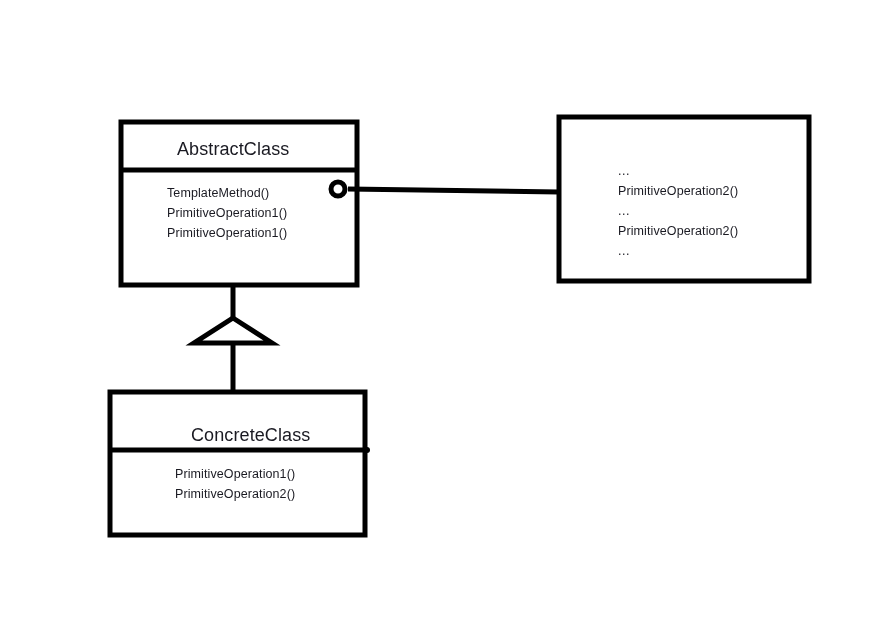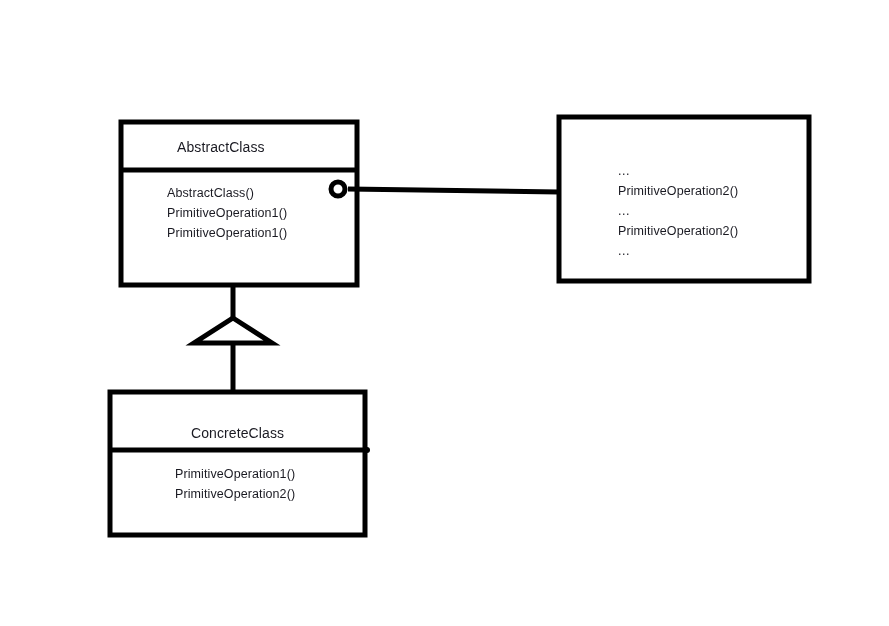--- a/index.html
+++ b/index.html
@@ -27,21 +27,21 @@
   }
   .uml-text {
     position: absolute;
     font-family: "Liberation Sans", sans-serif;
     font-size: 12.5px;
     color: #1a1a22;
     white-space: nowrap;
     letter-spacing: 0.1px;
   }
   .class-title {
-    font-size: 14px;
+    font-size: 18px;
   }
   .member-line {
     font-size: 12.5px;
   }
   .note-line {
     font-size: 12.5px;
   }
   .ellipsis-line {
     font-size: 12.5px;
     letter-spacing: 0.5px;
@@ -70,21 +70,21 @@
     <line x1="233" y1="343" x2="233" y2="392" stroke="#000000" stroke-width="5"></line>
 
     <rect x="110" y="392" width="255" height="143" fill="#ffffff" stroke="#000000" stroke-width="5"></rect>
     <line x1="110" y1="450" x2="365" y2="450" stroke="#000000" stroke-width="5"></line>
 
     <circle cx="367" cy="450" r="3" fill="#000000"></circle>
   </svg>
 
   <div class="uml-text class-title" style="left:177px; top:139px;">AbstractClass</div>
 
-  <div class="uml-text member-line" style="left:167px; top:186px;">AbstractClass()</div>
+  <div class="uml-text member-line" style="left:167px; top:186px;">TemplateMethod()</div>
   <div class="uml-text member-line" style="left:167px; top:206px;">PrimitiveOperation1()</div>
   <div class="uml-text member-line" style="left:167px; top:226px;">PrimitiveOperation1()</div>
 
   <div class="uml-text ellipsis-line" style="left:618px; top:164px;">...</div>
   <div class="uml-text note-line" style="left:618px; top:184px;">PrimitiveOperation2()</div>
   <div class="uml-text ellipsis-line" style="left:618px; top:204px;">...</div>
   <div class="uml-text note-line" style="left:618px; top:224px;">PrimitiveOperation2()</div>
   <div class="uml-text ellipsis-line" style="left:618px; top:244px;">...</div>
 
   <div class="uml-text class-title" style="left:191px; top:425px;">ConcreteClass</div>

